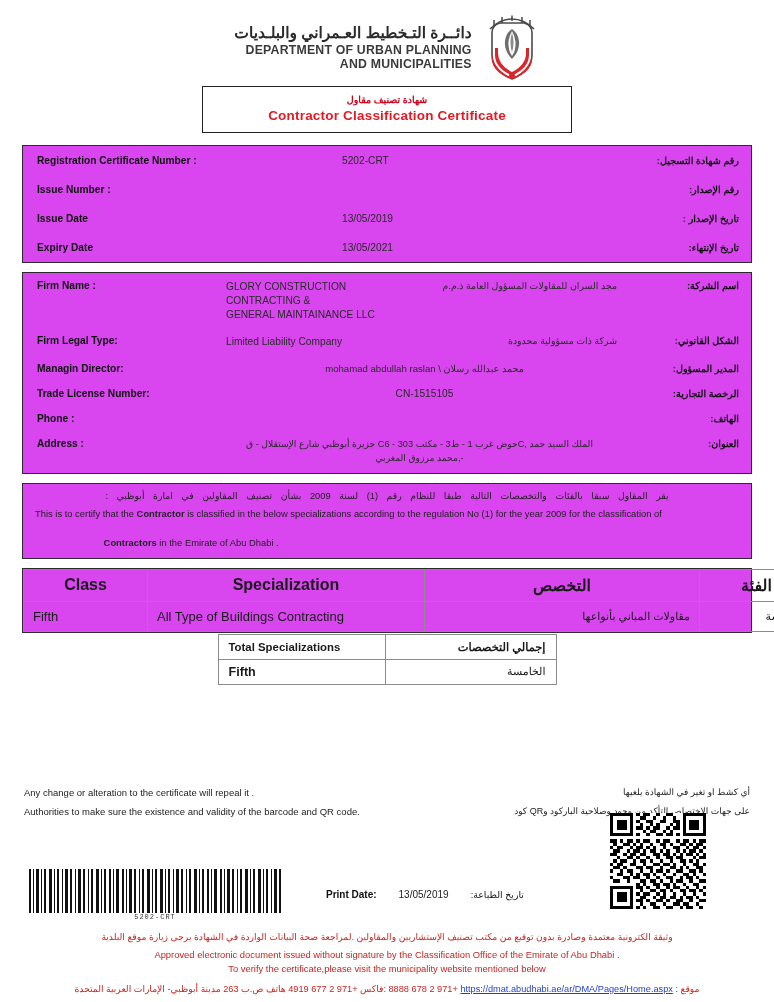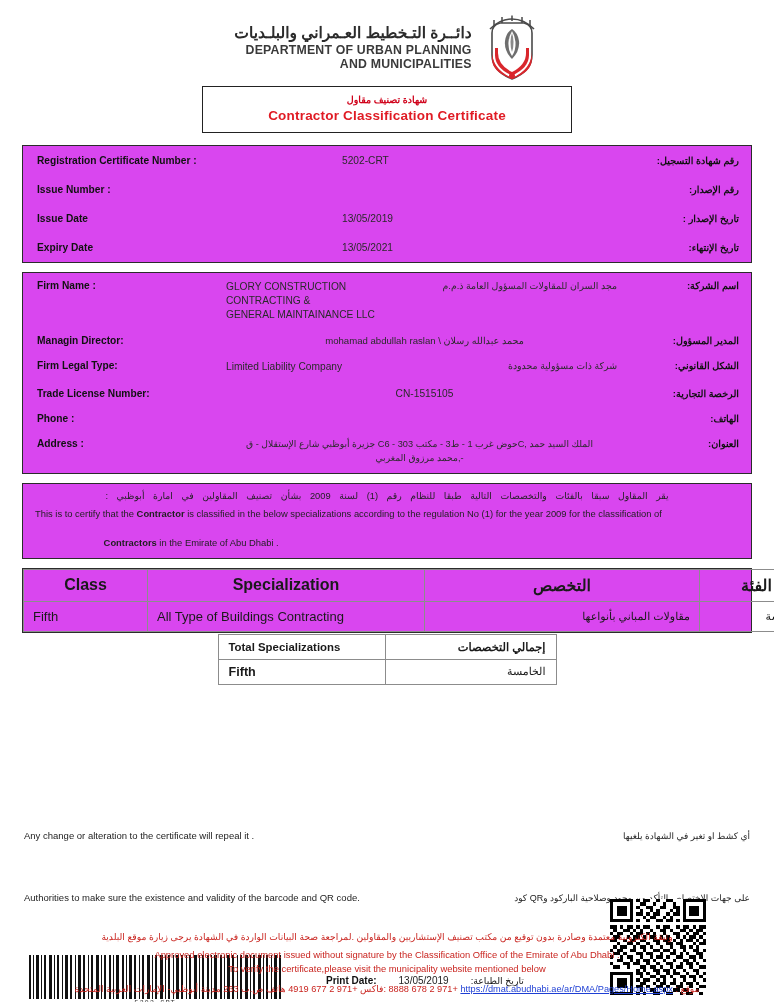--- a/index.html
+++ b/index.html
@@ -236,25 +236,24 @@
   table.totals td.val-row.tot-ar { font-size: 11px; font-weight: normal; }
 
   
   .notices {
     margin: 0 22px;
     padding-top: 6px;
   }
   .notice-row {
     display: flex;
     justify-content: space-between;
-    align-items: flex-end;
+    align-items: flex-start;
     font-size: 9.5px;
     color: #232323;
     padding: 4px 2px;
-    margin-top: 43px;
   }
   .notice-en { flex: 0 0 auto; }
   .notice-ar {
     flex: 0 0 auto;
     direction: rtl;
     text-align: right;
     font-size: 9px;
   }
 
   
@@ -390,29 +389,29 @@
 
   <div class="panel firm-panel">
     <div class="row">
       <div class="lbl-en">Firm Name :</div>
       <div class="val-en" style="white-space:pre-line;">GLORY CONSTRUCTION CONTRACTING  &amp;
 GENERAL MAINTAINANCE LLC</div>
       <div class="val-ar">مجد السران للمقاولات المسؤول العامة ذ.م.م</div>
       <div class="lbl-ar">اسم الشركة:</div>
     </div>
     <div class="row">
-      <div class="lbl-en">Managin Director:</div>
-      <div class="mgr-center">محمد عبدالله رسلان \ mohamad abdullah raslan</div>
-      <div class="lbl-ar">المدير المسؤول:</div>
-    </div>
-    <div class="row">
       <div class="lbl-en">Firm Legal Type:</div>
       <div class="val-en">Limited Liability Company</div>
       <div class="val-ar">شركة ذات مسؤولية محدودة</div>
       <div class="lbl-ar">الشكل القانوني:</div>
+    </div>
+    <div class="row">
+      <div class="lbl-en">Managin Director:</div>
+      <div class="mgr-center">محمد عبدالله رسلان \ mohamad abdullah raslan</div>
+      <div class="lbl-ar">المدير المسؤول:</div>
     </div>
     <div class="row">
       <div class="lbl-en">Trade License Number:</div>
       <div class="val-center">CN-1515105</div>
       <div class="lbl-ar">الرخصة التجارية:</div>
     </div>
     <div class="row">
       <div class="lbl-en">Phone :</div>
       <div class="val-center"></div>
       <div class="lbl-ar">الهاتف:</div>

